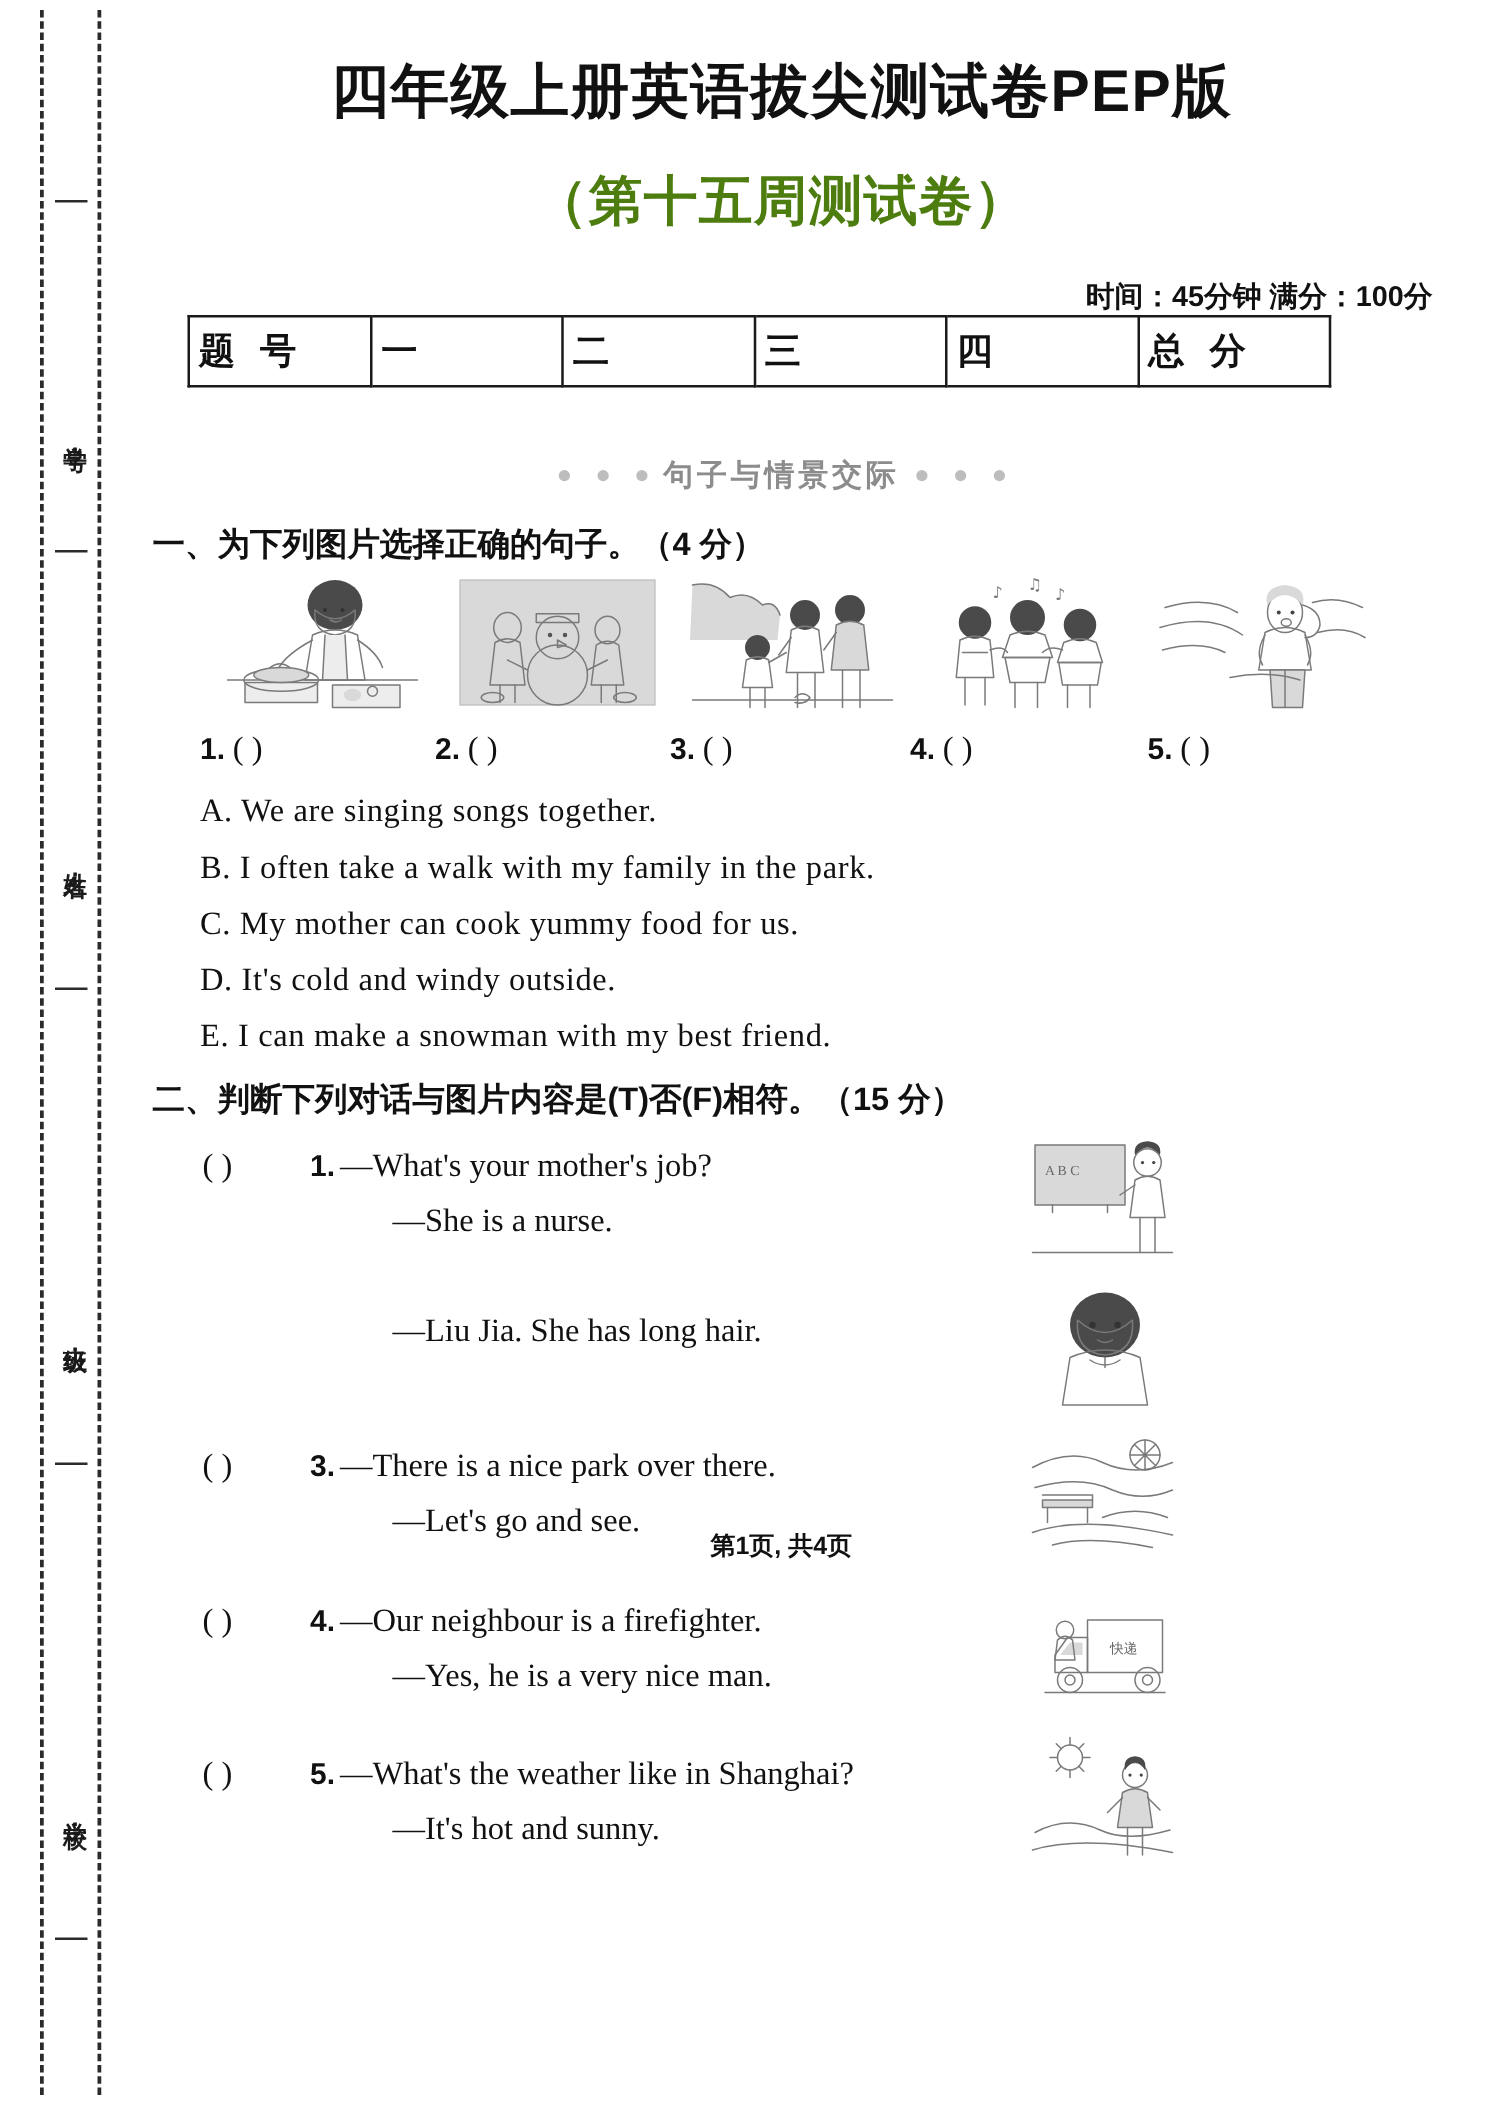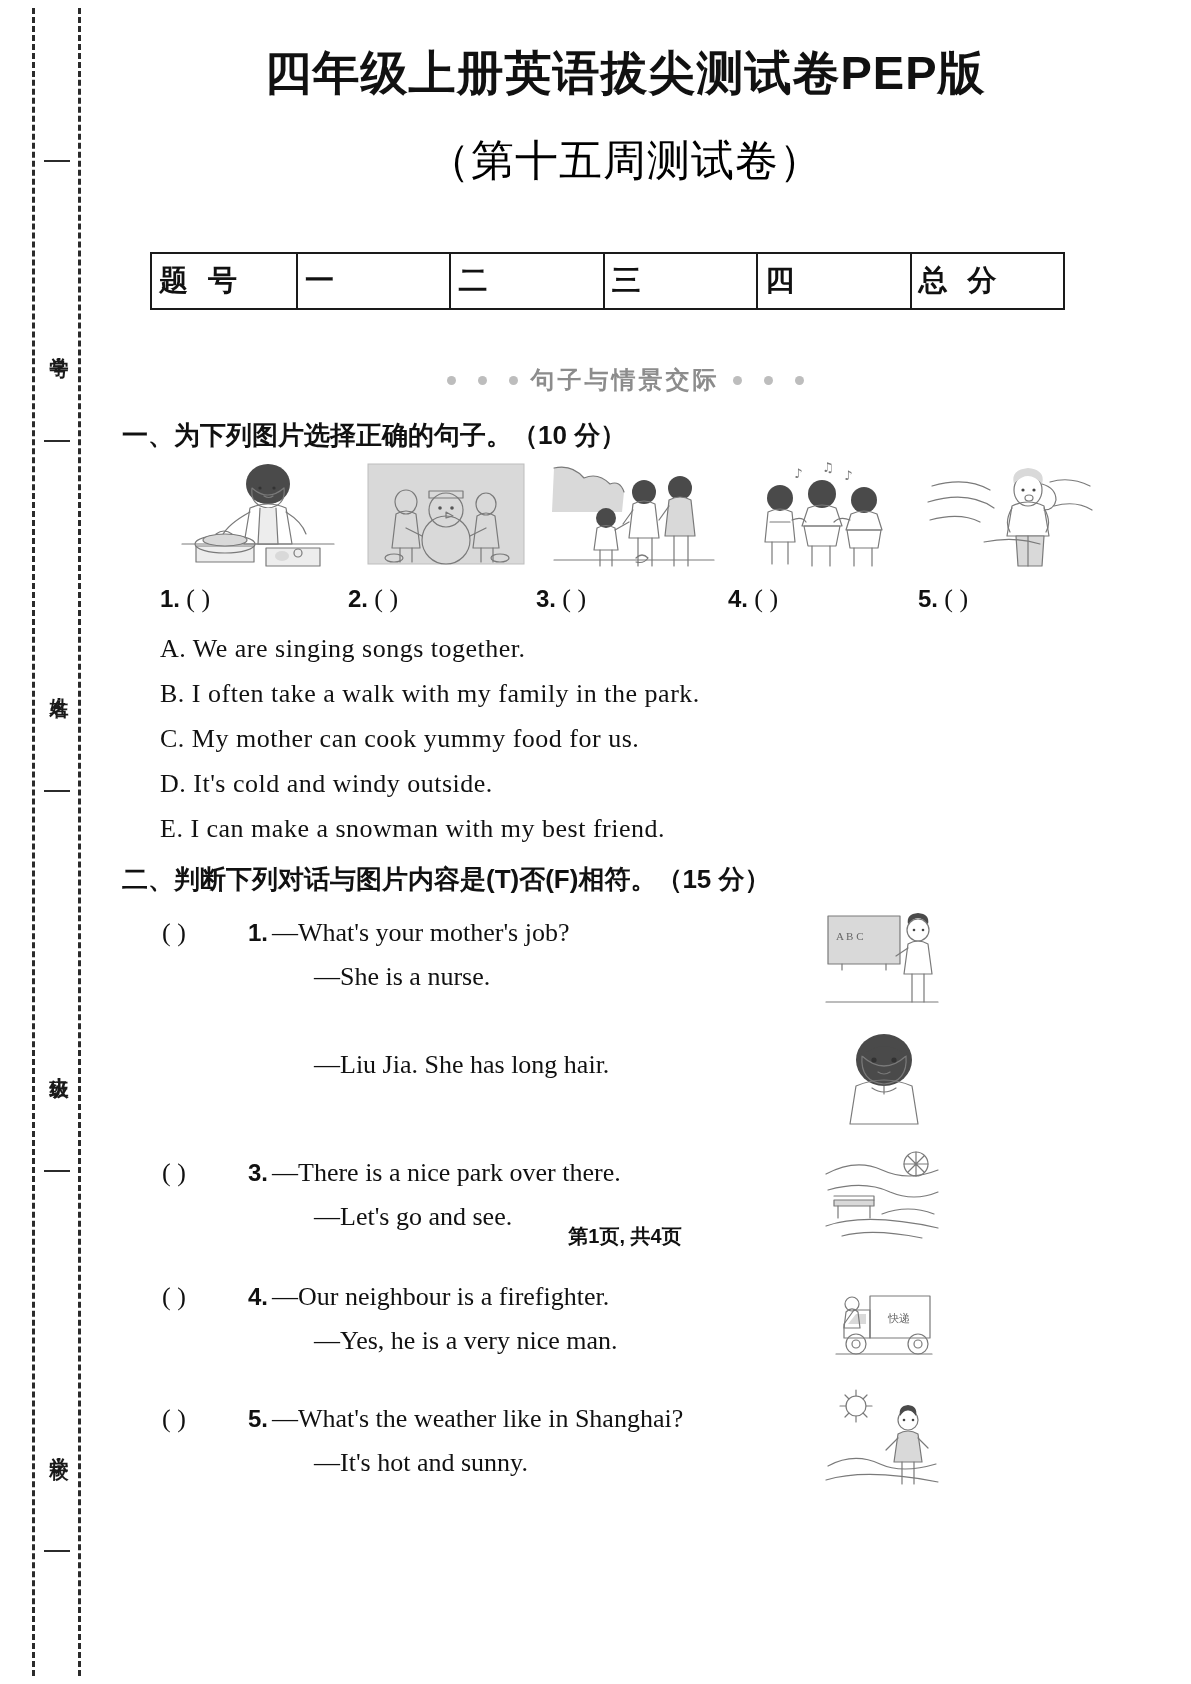--- a/index.html
+++ b/index.html
@@ -69,24 +69,24 @@
     font-size: 47px;
     letter-spacing: 1px;
     color: #111;
   }
   .title-sub {
     position: absolute;
     left: 0; top: 132px;
     width: 1010px;
     text-align: center;
     font-family: "Liberation Sans", sans-serif;
-    font-weight: normal;
+    font-weight: bold;
     font-size: 43px;
     letter-spacing: 1px;
-    color: #000000;
+    color: #4d7c0f;
   }
 
   .meta-line {
     position: absolute;
     right: 55px; top: 222px;
     font-family: "Liberation Sans", sans-serif;
     font-weight: bold;
     font-size: 23px;
     color: #111;
   }
@@ -264,20 +264,21 @@
   <div class="seal-tick" style="top:1170px"></div>
 
   <div class="seal-label" style="top:1400px; height:110px">学校：</div>
   <div class="seal-tick" style="top:1550px"></div>
 </div>
 
 <div class="page">
 
   <div class="title-main">四年级上册英语拔尖测试卷PEP版</div>
   <div class="title-sub">（第十五周测试卷）</div>
+  <div class="meta-line">时间：45分钟  满分：100分</div>
 
   <table class="score-table">
     <tbody>
         <tr>
       <td class="head-cell">题 号</td>
       <td>一</td>
       <td>二</td>
       <td>三</td>
       <td>四</td>
       <td>总 分</td>
@@ -288,21 +289,21 @@
   <div class="section-band">
     <span class="band-dot"></span>
     <span class="band-dot"></span>
     <span class="band-dot"></span>
     <span class="band-title">句子与情景交际</span>
     <span class="band-dot"></span>
     <span class="band-dot"></span>
     <span class="band-dot"></span>
   </div>
 
-  <div class="q-heading" style="left:2px; top:418px">一、为下列图片选择正确的句子。（10 分）</div>
+  <div class="q-heading" style="left:2px; top:418px">一、为下列图片选择正确的句子。（4 分）</div>
 
   <div class="pic-strip">
 
     <div class="pic-box" style="left:34px">
       <svg width="172" height="112" viewBox="0 0 172 112">
         <ellipse cx="96" cy="22" rx="22" ry="20" class="fill-hair"></ellipse>
         <path d="M80 26 q16 14 32 0 q2 18 -16 20 q-18 -2 -16 -20z" fill="#fff" class="sketch"></path>
         <circle cx="88" cy="26" r="1.6" fill="#333"></circle>
           <circle cx="102" cy="26" r="1.6" fill="#333"></circle>
         <path d="M92 34 q5 3 9 0" class="sketch"></path>

